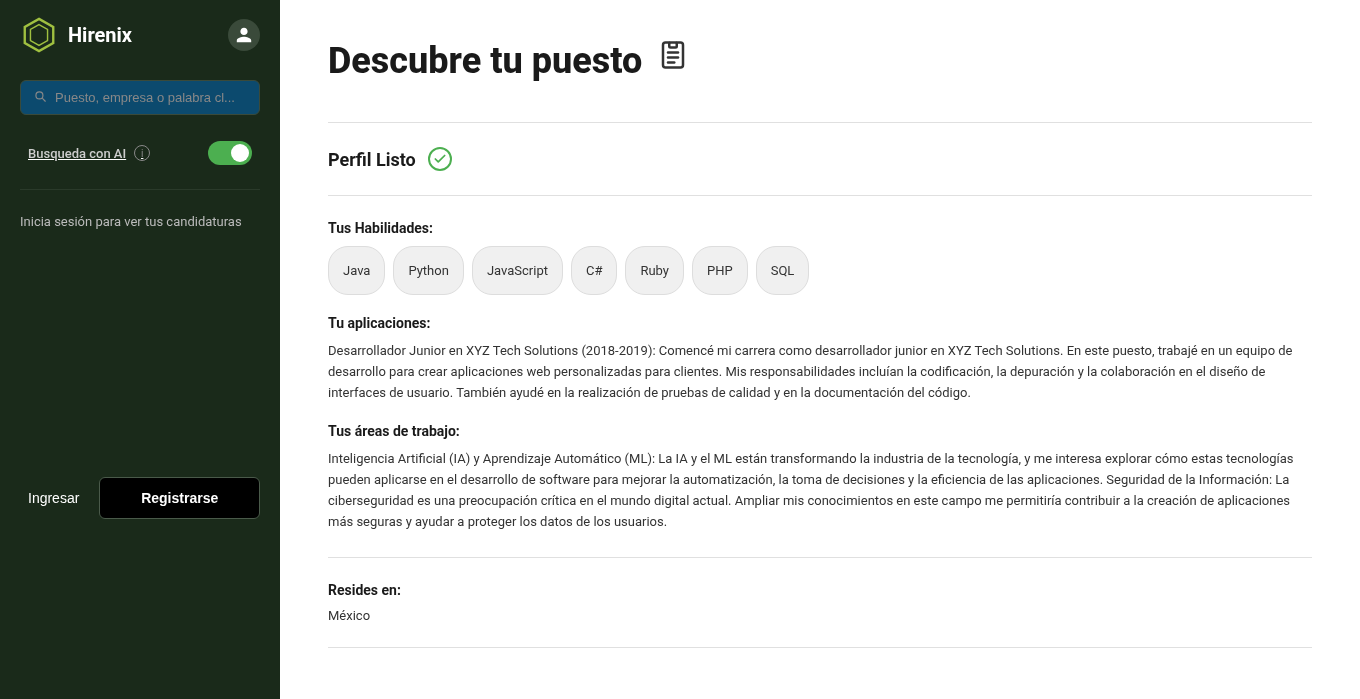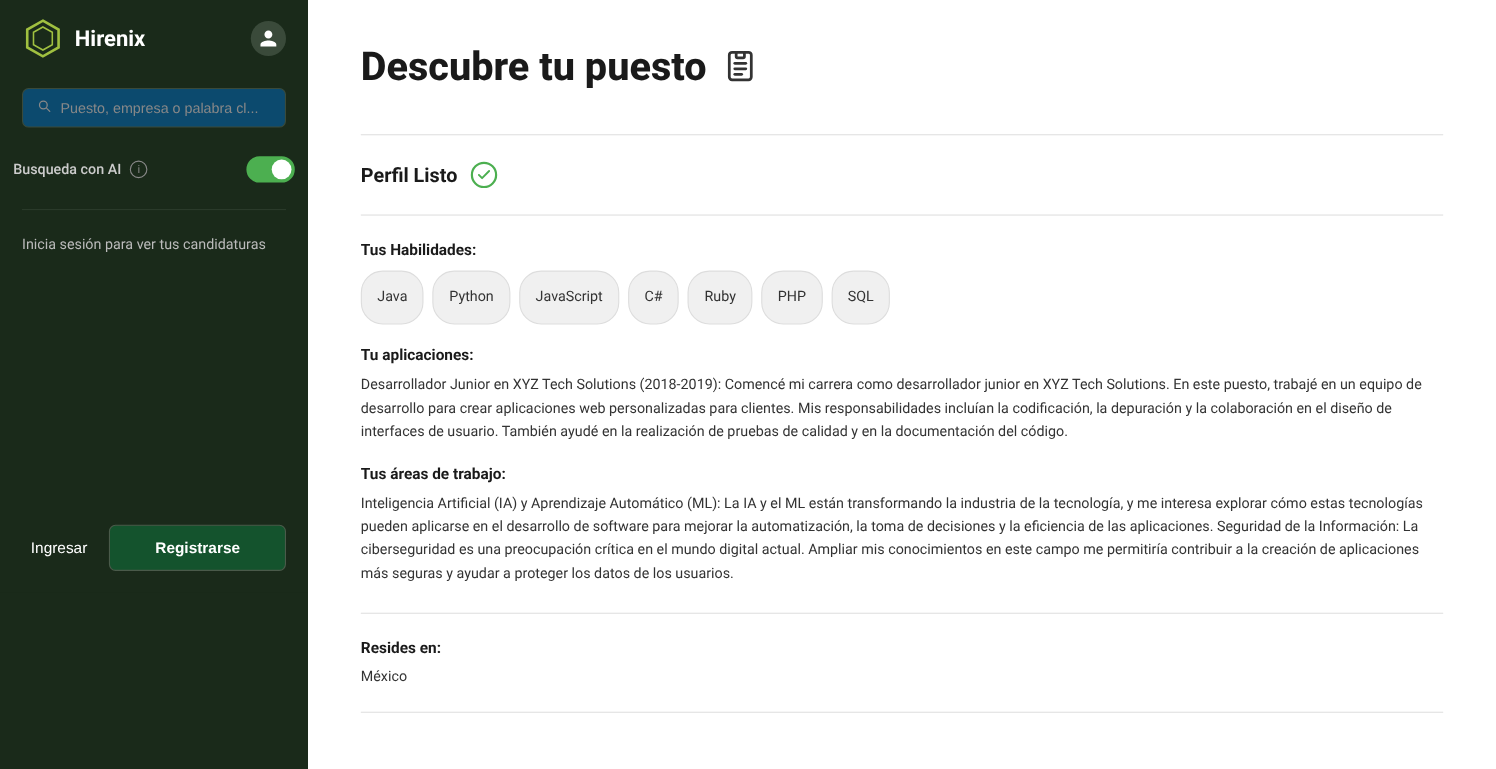--- a/index.html
+++ b/index.html
@@ -83,21 +83,22 @@
     }
 
     .search-input::placeholder {
       color: #888;
     }
 
     .ai-toggle-row {
       display: flex;
       align-items: center;
       gap: 8px;
-      padding: 16px 12px;
+      padding: 16px 28px;
+      text-decoration: underline;
     }
 
     .ai-label {
       font-size: 13px;
       color: #ccc;
       font-weight: 500;
     }
 
     .info-icon {
       width: 16px;
@@ -159,21 +160,21 @@
       border: none;
       color: #fff;
       font-size: 14px;
       font-weight: 500;
       cursor: pointer;
       text-align: center;
       padding: 8px;
     }
 
     .registrarse-btn {
-      background: #14532d;
+      background: #000000;
       border: 1px solid #4a5a4a;
       color: #fff;
       font-size: 14px;
       font-weight: 600;
       cursor: pointer;
       padding: 12px;
       border-radius: 6px;
       width: 100%;
     }
 
@@ -193,21 +194,21 @@
     .main-content::-webkit-scrollbar-track {
       background: #f0f0f0;
     }
     .main-content::-webkit-scrollbar-thumb {
       background: #ccc;
       border-radius: 4px;
     }
 
     .page-title-row {
       display: flex;
-      align-items: flex-end;
+      align-items: flex-start;
       gap: 16px;
       margin-bottom: 40px;
     }
 
     .page-title {
       font-size: 36px;
       font-weight: 800;
       color: #1a1a1a;
     }
 

